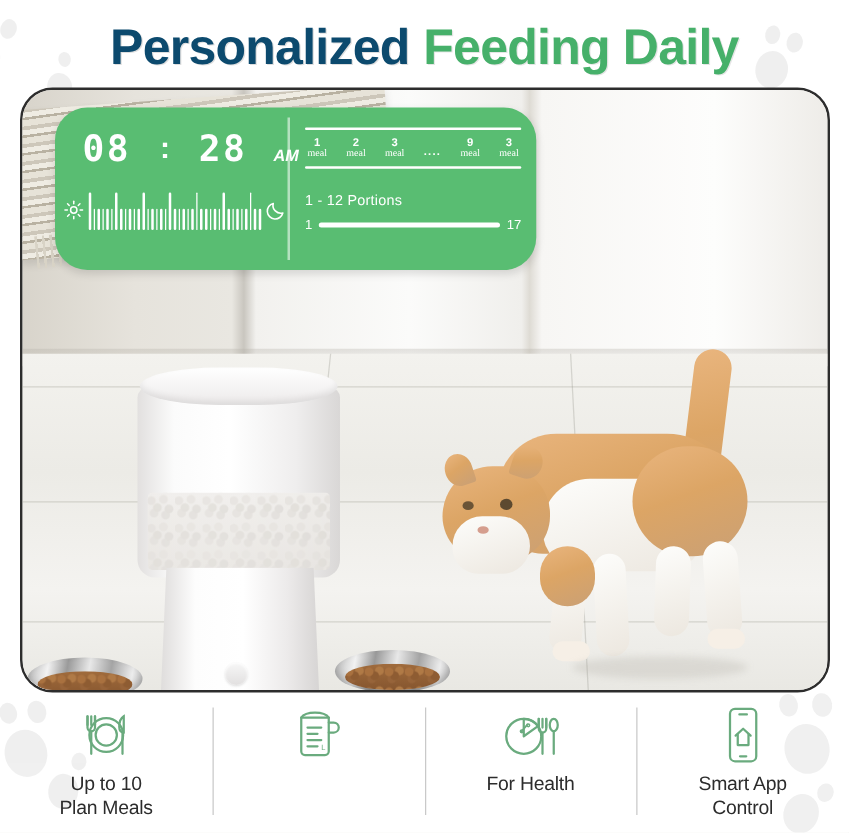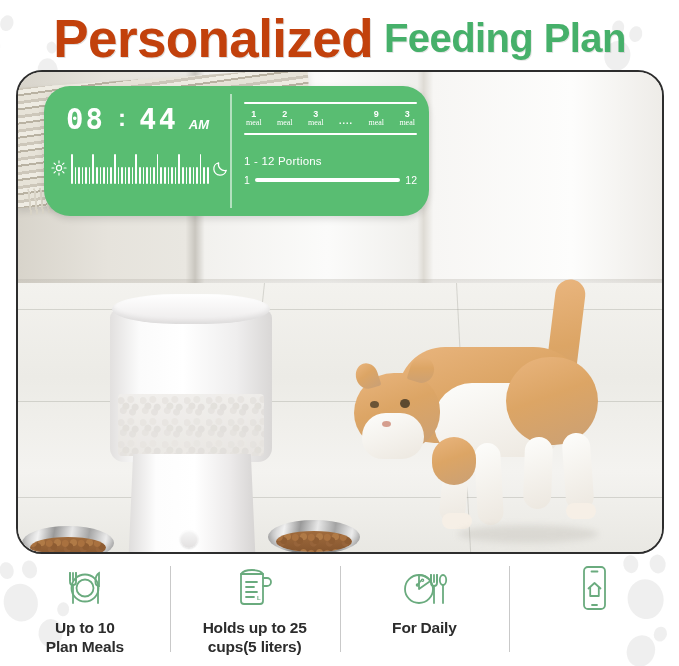--- a/index.html
+++ b/index.html
@@ -15,21 +15,21 @@
   .paw { position: absolute; opacity: .55; pointer-events: none; }
   .paw .pad { position: absolute; background: #e3e3e3; border-radius: 50%; }
 
   
   .header {
     position: absolute; top: 10px; left: 0; width: 679px; height: 56px;
     display: flex; align-items: center; justify-content: center; gap: 11px;
     z-index: 6;
   }
   .title-dark {
-    font-size: 53px; font-weight: bold; color: #c2410c;
+    font-size: 40px; font-weight: bold; color: #0c4a6e;
     letter-spacing: -.6px; line-height: 1;
     text-shadow: 1px 1px 0 rgba(0,0,0,.13);
   }
   .title-green {
     font-size: 40px; font-weight: bold; color: #46b06a;
     letter-spacing: -.6px; line-height: 1;
     text-shadow: 1px 1px 0 rgba(0,0,0,.10);
   }
 
   
@@ -154,21 +154,21 @@
     background: #59bd72; border-radius: 26px; z-index: 5;
     box-shadow: 0 3px 7px rgba(0,0,0,.13);
     display: flex; color: #fff;
   }
   .panel-left { width: 186px; position: relative; }
   .panel-sep { width: 2px; background: rgba(255,255,255,.55); margin: 8px 0; }
   .panel-right { flex: 1; position: relative; padding: 9px 12px 0 12px; }
 
   .clock {
     position: absolute; left: 22px; top: 16px;
-    display: flex; align-items: baseline; gap: 8px;
+    display: flex; align-items: baseline; gap: 18px;
   }
   .seg { font-family: "DejaVu Sans Mono", monospace; font-size: 29px; font-weight: bold; letter-spacing: 2px; }
   .colon { font-size: 24px; font-weight: bold; padding: 0 5px; position: relative; top: -3px; }
   .ampm { font-size: 13px; font-weight: bold; font-style: italic; margin-left: 3px; }
 
   .ticks-row { position: absolute; left: 6px; top: 62px; width: 180px; height: 40px; display: flex; align-items: center; }
   .sun-ic, .moon-ic { width: 18px; height: 18px; position: relative; flex: 0 0 auto; }
   .ticks { flex: 1; height: 36px; position: relative; margin: 0 3px; }
   .tick { position: absolute; bottom: 2px; width: 1.6px; background: #fff; border-radius: 1px; }
 
@@ -183,21 +183,21 @@
   .slider-row { display: flex; align-items: center; gap: 5px; margin-top: 7px; }
   .slider-end { font-size: 10.5px; }
   .slider-bar { flex: 1; height: 4px; background: #fff; border-radius: 3px; }
 
   
   .features {
     position: absolute; left: 0; top: 560px; width: 679px; height: 106px;
     display: flex; z-index: 4;
   }
   .feature { flex: 1; position: relative; display: flex; flex-direction: column;
-             align-items: center; justify-content: flex-start; padding-top: 4px; font-weight: bold; }
+             align-items: center; justify-content: flex-start; padding-top: 4px; }
   .feature + .feature::before {
     content: ""; position: absolute; left: 0; top: 6px; width: 1px; height: 86px;
     background: #c9c9c9;
   }
   .feat-icon { height: 48px; display: flex; align-items: center; justify-content: center; }
   .feat-text { margin-top: 7px; text-align: center; font-size: 15.5px; color: #2c2c2c;
                line-height: 1.2; letter-spacing: -.2px; }
 </style>
 </head>
 <body>
@@ -232,21 +232,21 @@
     <div class="pad" style="left:34px;top:4px;width:16px;height:19px;"></div>
     <div class="pad" style="left:8px;top:0;width:15px;height:18px;"></div>
   </div>
   <div class="paw" style="left:638px; top:618px; transform:rotate(20deg);">
     <div class="pad" style="left:0;top:14px;width:28px;height:32px;"></div>
     <div class="pad" style="left:20px;top:0;width:13px;height:15px;"></div>
   </div>
 
   <div class="header">
     <span class="title-dark">Personalized</span>
-    <span class="title-green">Feeding Plan</span>
+    <span class="title-green">Feeding Daily</span>
   </div>
 
   <div class="photo-card">
     <div class="wall"></div>
     <div class="floor">
       <div class="tile-line" style="left:0;top:26px;width:100%;height:1px;"></div>
       <div class="tile-line" style="left:0;top:118px;width:100%;height:1px;"></div>
       <div class="tile-line" style="left:0;top:214px;width:100%;height:1px;"></div>
       <div class="tile-line" style="left:246px;top:0;width:1px;height:270px;transform:rotate(6deg);transform-origin:top;"></div>
       <div class="tile-line" style="left:438px;top:0;width:1px;height:270px;transform:rotate(-3deg);transform-origin:top;"></div>
@@ -296,21 +296,21 @@
       </div>
 
     </div>
   </div>
 
   <div class="panel">
     <div class="panel-left">
       <div class="clock">
         <span class="seg">08</span>
         <span class="colon">:</span>
-        <span class="seg">44</span>
+        <span class="seg">28</span>
         <span class="ampm">AM</span>
       </div>
       <div class="ticks-row">
         <span class="sun-ic">
           <svg viewBox="0 0 24 24" width="18" height="18">
               <g stroke="#fff" stroke-width="1.6" stroke-linecap="round">
           <circle cx="12" cy="12" r="3.4" fill="none"></circle>
           <line x1="12" y1="2.6" x2="12" y2="5.2"></line>
                 <line x1="12" y1="18.8" x2="12" y2="21.4"></line>
           <line x1="2.6" y1="12" x2="5.2" y2="12"></line>
@@ -396,21 +396,21 @@
           <div class="meal-item">
             <div class="meal-num">3</div>
             <div class="meal-lbl">meal</div>
           </div>
         </div>
       <div class="hr" style="margin-top:6px;"></div>
       <div class="panel-title" style="margin-top:20px;">1 - 12 Portions</div>
       <div class="slider-row">
         <span class="slider-end">1</span>
         <span class="slider-bar"></span>
-        <span class="slider-end">12</span>
+        <span class="slider-end">17</span>
       </div>
     </div>
   </div>
 
   <div class="features">
 
     <div class="feature">
       <div class="feat-icon">
         <svg width="54" height="46" viewBox="0 0 54 46" fill="none" stroke="#6aab7e" stroke-width="1.8" stroke-linecap="round">
           <circle cx="27" cy="23" r="13.5"></circle>
@@ -430,53 +430,53 @@
 
     <div class="feature">
       <div class="feat-icon">
         <svg width="48" height="46" viewBox="0 0 48 46" fill="none" stroke="#6aab7e" stroke-width="1.8" stroke-linecap="round" stroke-linejoin="round">
           <path d="M10 9h22v27a3 3 0 0 1-3 3H13a3 3 0 0 1-3-3V9z"></path>
           <path d="M10 9c2-3 6-4 11-4s9 1 11 4"></path>
           <path d="M32 13h4a4 4 0 0 1 0 8h-4"></path>
           <path d="M15 17h11M15 22h8M15 27h11M15 32h8"></path>
           <text x="26" y="35" font-size="6" fill="#6aab7e" stroke="none" font-family="Liberation Sans, sans-serif">L</text>
         </svg>
-      </div>
-      <div class="feat-text">
-        <div>Holds up to 25</div>
-        <div>cups(5 liters)</div>
       </div>
     </div>
 
     <div class="feature">
       <div class="feat-icon">
         <svg width="54" height="46" viewBox="0 0 54 46" fill="none" stroke="#6aab7e" stroke-width="1.8" stroke-linecap="round" stroke-linejoin="round">
           <circle cx="22" cy="24" r="14"></circle>
           <path d="M22 10a14 14 0 0 1 11.4 5.9L22 24z"></path>
           <path d="M25 14.5l-5 6" stroke-width="1.4"></path>
           <circle cx="25.6" cy="15.2" r="1.1" stroke-width="1.2"></circle>
           <circle cx="20.4" cy="20" r="1.1" stroke-width="1.2"></circle>
           <path d="M34 10v8a3 3 0 0 0 3 3 3 3 0 0 0 3-3v-8"></path>
             <path d="M34 10v7M37 10v7M40 10v7"></path>
             <path d="M37 21v17"></path>
           <ellipse cx="46" cy="15" rx="3.2" ry="5"></ellipse>
             <path d="M46 20v18"></path>
         </svg>
       </div>
       <div class="feat-text">
-        <div>For Daily</div>
+        <div>For Health</div>
       </div>
     </div>
 
     <div class="feature">
       <div class="feat-icon">
         <svg width="36" height="48" viewBox="0 0 36 48" fill="none" stroke="#6aab7e" stroke-width="1.8" stroke-linecap="round" stroke-linejoin="round">
           <rect x="8" y="3" width="21" height="42" rx="4"></rect>
           <path d="M15.5 7.5h6"></path>
             <path d="M16 41h5"></path>
           <path d="M12.5 24.5L18.5 19l6 5.5"></path>
           <path d="M14.2 23.6V32h8.6v-8.4"></path>
         </svg>
       </div>
+      <div class="feat-text">
+        <div>Smart App</div>
+        <div>Control</div>
+      </div>
     </div>
 
   </div>
 </div>
 
 </body></html>

